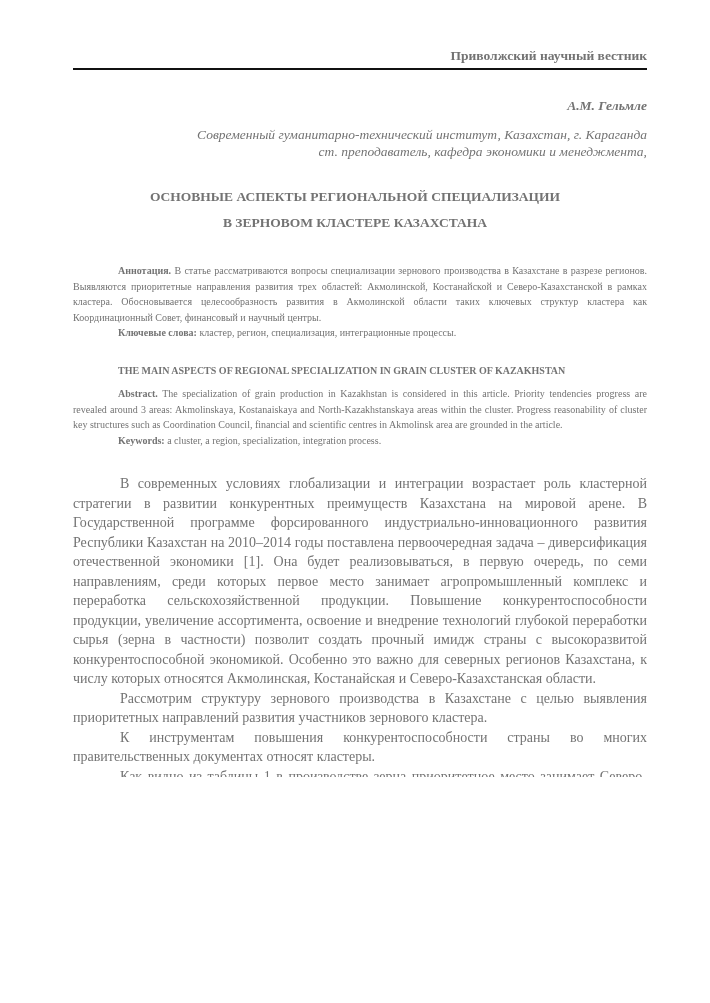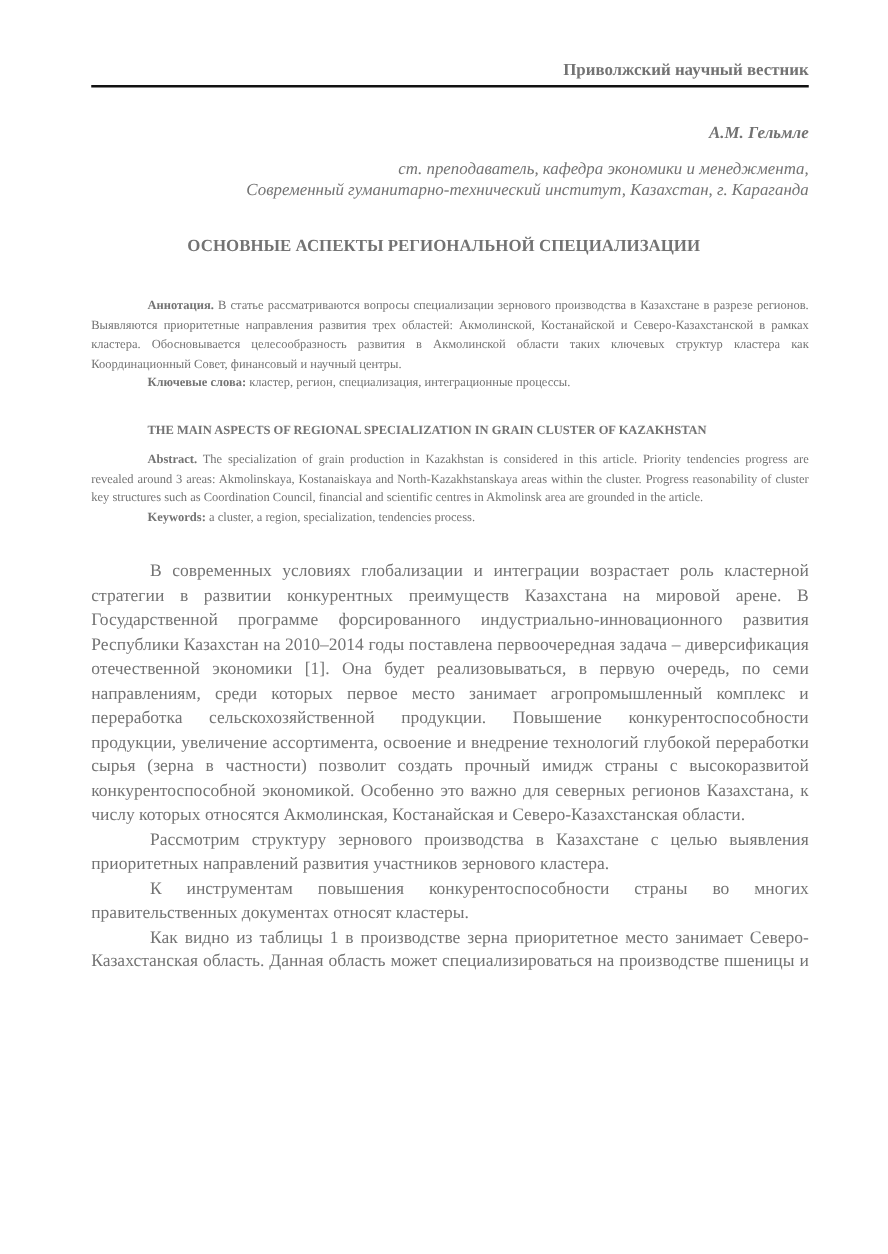--- a/index.html
+++ b/index.html
@@ -119,27 +119,28 @@
 
 <div class="page">
 
   <div class="journal-header content-col">
     <div class="journal-header-inner">Приволжский научный вестник</div>
   </div>
 
   <div class="author-block content-col">
     <div class="author-name">А.М. Гельмле</div>
     <div class="affiliation">
+      <div>Современный гуманитарно-технический институт, Казахстан, г. Караганда</div>
       <div>ст. преподаватель, кафедра экономики и менеджмента,</div>
-      <div>Современный гуманитарно-технический институт, Казахстан, г. Караганда</div>
     </div>
   </div>
 
   <h1 class="article-title content-col">
     <div>ОСНОВНЫЕ АСПЕКТЫ РЕГИОНАЛЬНОЙ СПЕЦИАЛИЗАЦИИ</div>
+    <div>В ЗЕРНОВОМ КЛАСТЕРЕ КАЗАХСТАНА</div>
   </h1>
 
   <div class="abstract-ru small-block content-col">
     <p class="justify indent">
       <span class="b">Аннотация.</span>
       <span>В статье рассматриваются вопросы специализации зернового производства в Казахстане в разрезе регионов. Выявляются приоритетные направления развития трех областей: Акмолинской, Костанайской и Северо-Казахстанской в рамках кластера. Обосновывается целесообразность развития в Акмолинской области таких ключевых структур кластера как Координационный Совет, финансовый и научный центры.</span>
     </p>
     <p class="indent">
       <span class="b">Ключевые слова:</span>
       <span>кластер, регион, специализация, интеграционные процессы.</span>
@@ -147,21 +148,21 @@
   </div>
 
   <div class="abstract-en small-block content-col">
     <p class="en-title">THE MAIN ASPECTS OF REGIONAL SPECIALIZATION IN GRAIN CLUSTER OF KAZAKHSTAN</p>
     <p class="justify indent en-abstract">
       <span class="b">Abstract.</span>
       <span>The specialization of grain production in Kazakhstan is considered in this article. Priority tendencies progress are revealed around 3 areas: Akmolinskaya, Kostanaiskaya and North-Kazakhstanskaya areas within the cluster. Progress reasonability of cluster key structures such as Coordination Council, financial and scientific centres in Akmolinsk area are grounded in the article.</span>
     </p>
     <p class="indent">
       <span class="b">Keywords:</span>
-      <span>a cluster, a region, specialization, tendencies process.</span>
+      <span>a cluster, a region, specialization, integration process.</span>
     </p>
   </div>
 
   <div class="body-text content-col">
     <p>В современных условиях глобализации и интеграции возрастает роль кластерной стратегии в развитии конкурентных преимуществ Казахстана на мировой арене. В Государственной программе форсированного индустриально-инновационного развития Республики Казахстан на 2010–2014 годы поставлена первоочередная задача – диверсификация отечественной экономики [1]. Она будет реализовываться, в первую очередь, по семи направлениям, среди которых первое место занимает агропромышленный комплекс и переработка сельскохозяйственной продукции. Повышение конкурентоспособности продукции, увеличение ассортимента, освоение и внедрение технологий глубокой переработки сырья (зерна в частности) позволит создать прочный имидж страны с высокоразвитой конкурентоспособной экономикой. Особенно это важно для северных регионов Казахстана, к числу которых относятся Акмолинская, Костанайская и Северо-Казахстанская области.</p>
     <p>Рассмотрим структуру зернового производства в Казахстане с целью выявления приоритетных направлений развития участников зернового кластера.</p>
     <p>К инструментам повышения конкурентоспособности страны во многих правительственных документах относят кластеры.</p>
     <p>Как видно из таблицы 1 в производстве зерна приоритетное место занимает Северо-Казахстанская область. Данная область может специализироваться на производстве пшеницы и ячменя. Производство гречихи актуально развивать в Костанайской области.</p>
     <p>Переработка зерна в большем ассортименте, чем в других областях производится в Костанайской области. Наибольшую долю рынка муки занимают высокопроиз-</p>
   </div>

